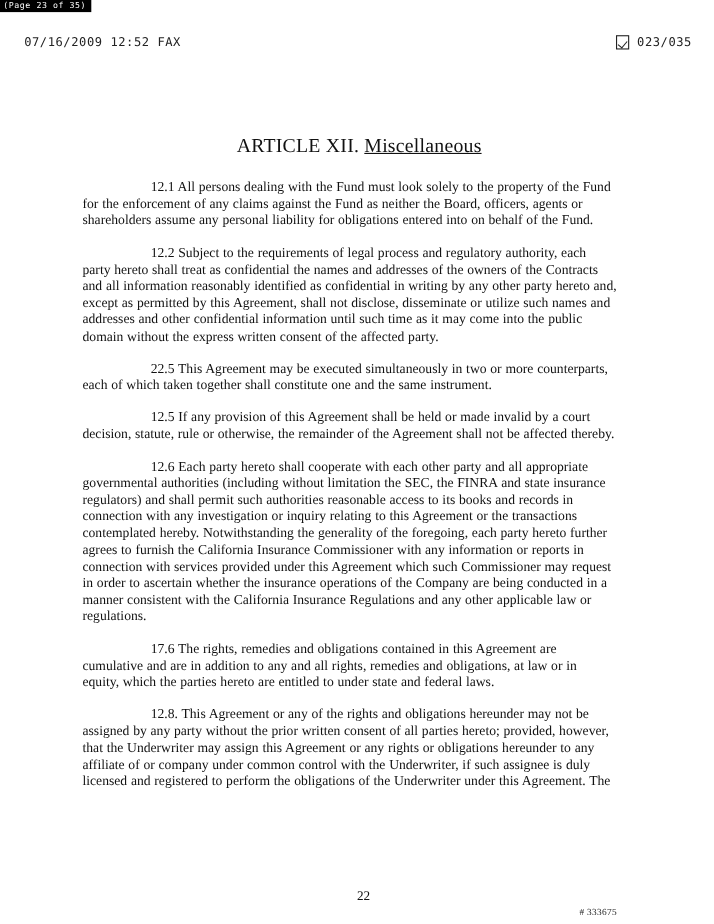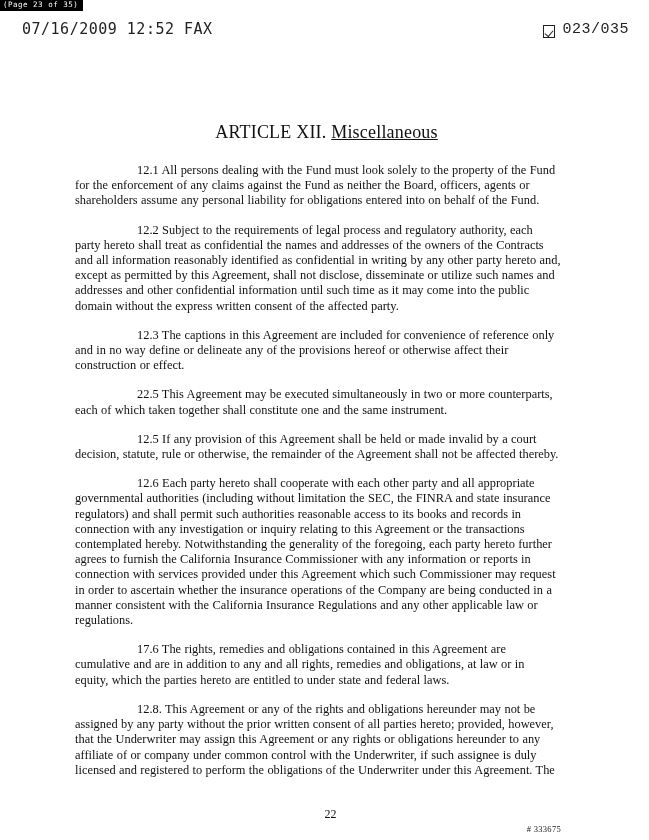--- a/index.html
+++ b/index.html
@@ -27,37 +27,36 @@
     font-family: "DejaVu Sans Mono", monospace;
     font-size: 7.5px;
     line-height: 10px;
     padding: 0 5px 1px 3px;
     letter-spacing: 0.5px;
     white-space: nowrap;
   }
   
   .fax-header {
     position: absolute;
-    top: 20px;
+    top: 32px;
     left: 0;
     right: 0;
     padding: 0 20px 0 22px;
     display: flex;
     justify-content: space-between;
     align-items: center;
     font-family: "DejaVu Sans Mono", monospace;
-    font-size: 15px;
+    font-size: 11px;
     color: #222222;
     letter-spacing: 0.5px;
   }
   .fax-right {
     display: flex;
-    align-items: flex-end;
+    align-items: flex-start;
     gap: 6px;
-    font-family: Liberation Mono, monospace;
   }
   .fax-icon {
     display: inline-block;
     width: 10px;
     height: 11px;
     border: 1px solid #222222;
     position: relative;
     margin-right: 1px;
   }
   .fax-icon::after {
@@ -133,21 +132,20 @@
   </div>
 
   <div class="doc-body">
     <div class="article-title">
       <span>ARTICLE XII.</span>
       <span class="underlined">Miscellaneous</span>
     </div>
 
     <p>12.1  All persons dealing with the Fund must look solely to the property of the Fund for the enforcement of any claims against the Fund as neither the Board, officers, agents or shareholders assume any personal liability for obligations entered into on behalf of the Fund.</p>
     <p>12.2  Subject to the requirements of legal process and regulatory authority, each party hereto shall treat as confidential the names and addresses of the owners of the Contracts and all information reasonably identified as confidential in writing by any other party hereto and, except as permitted by this Agreement, shall not disclose, disseminate or utilize such names and addresses and other confidential information until such time as it may come into the public domain without the express written consent of the affected party.</p>
-    <p>12.3  The captions in this Agreement are included for convenience of reference only and in no way define or delineate any of the provisions hereof or otherwise affect their construction or effect.</p>
     <p>22.5  This Agreement may be executed simultaneously in two or more counterparts, each of which taken together shall constitute one and the same instrument.</p>
     <p>12.5  If any provision of this Agreement shall be held or made invalid by a court decision, statute, rule or otherwise, the remainder of the Agreement shall not be affected thereby.</p>
     <p>12.6  Each party hereto shall cooperate with each other party and all appropriate governmental authorities (including without limitation the SEC, the FINRA and state insurance regulators) and shall permit such authorities reasonable access to its books and records in connection with any investigation or inquiry relating to this Agreement or the transactions contemplated hereby.  Notwithstanding the generality of the foregoing, each party hereto further agrees to furnish the California Insurance Commissioner with any information or reports in connection with services provided under this Agreement which such Commissioner may request in order to ascertain whether the insurance operations of the Company are being conducted in a manner consistent with the California Insurance Regulations and any other applicable law or regulations.</p>
     <p>17.6  The rights, remedies and obligations contained in this Agreement are cumulative and are in addition to any and all rights, remedies and obligations, at law or in equity, which the parties hereto are entitled to under state and federal laws.</p>
     <p>12.8.  This Agreement or any of the rights and obligations hereunder may not be assigned by any party without the prior written consent of all parties hereto; provided, however, that the Underwriter may assign this Agreement or any rights or obligations hereunder to any affiliate of or company under common control with the Underwriter, if such assignee is duly licensed and registered to perform the obligations of the Underwriter under this Agreement.  The</p>
   </div>
 
   <div class="footer-page-number">22</div>
 
   <div class="footer-reference"># 333675</div>

